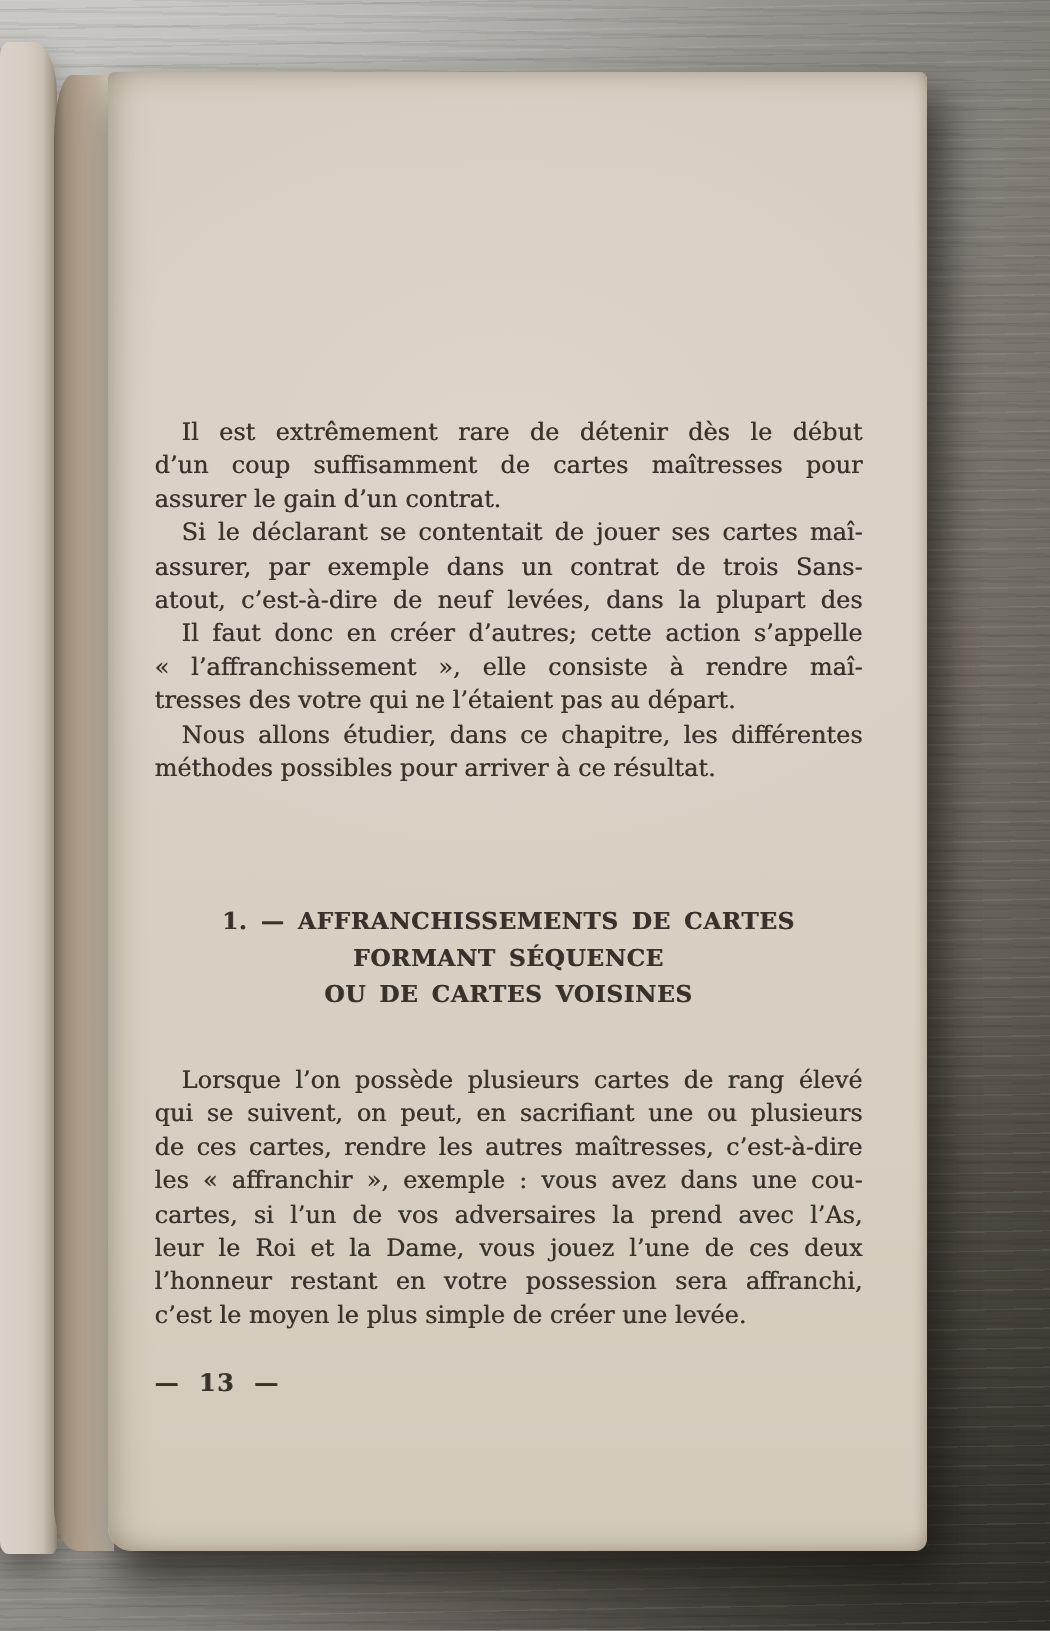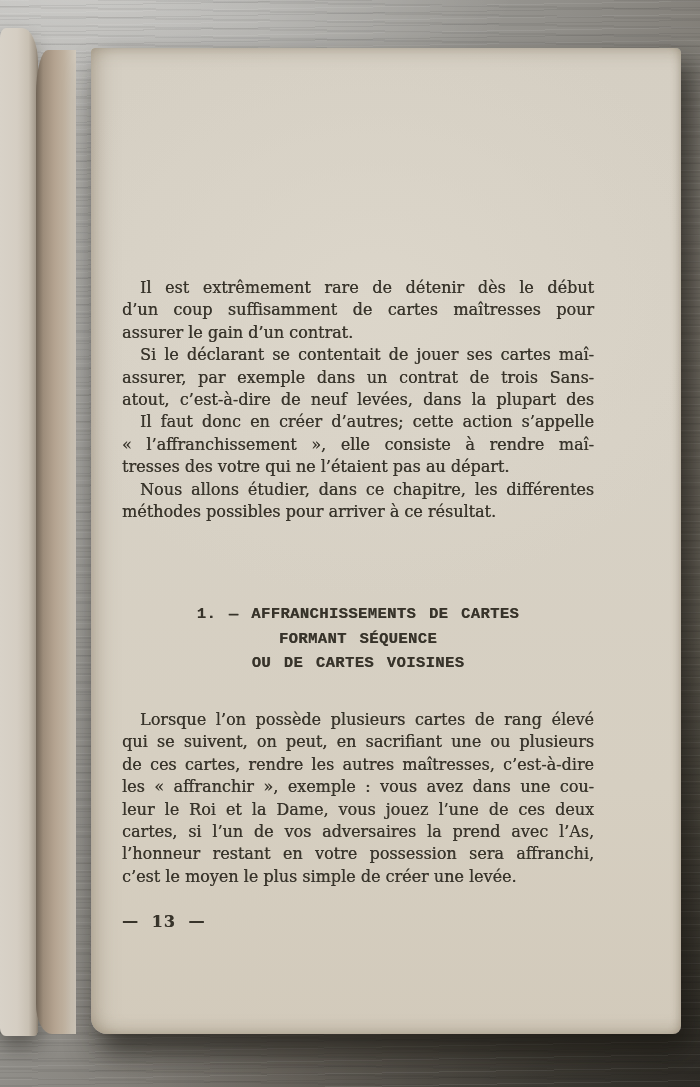--- a/index.html
+++ b/index.html
@@ -33,49 +33,48 @@
     background: linear-gradient(to right, #d8d2c8 0%, #d5cec3 45%, #c8c0b3 75%, #a2988a 94%, #877c6d 100%);
     border-radius: 6px 16px 4px 6px / 10px 34px 6px 8px;
     box-shadow: 0 12px 20px rgba(20,17,12,0.4);
   }
   .gutter {
     position:absolute; left:36px; top:2px; width:40px; height:984px;
     background: linear-gradient(to right, #6f6355 0%, #9c8c7a 18%, #b3a28f 45%, #bfb19f 70%, #cbc2b4 90%, #d2cabd 100%);
     border-radius: 12px 0 0 16px / 44px 0 0 30px;
   }
   .page {
-    position:absolute; left:72px; top:0; width:590px; height:986px;
+    position:absolute; left:72px; top:0; width:546px; height:986px;
     background:
       radial-gradient(ellipse 520px 420px at 48% 26%, #dcd6ca 0%, rgba(220,214,202,0) 70%),
       linear-gradient(to bottom, #d5cfc3 0%, #d7d1c5 40%, #d6cfc1 75%, #d2cabb 100%);
     border-radius: 4px 5px 8px 16px;
     box-shadow:
       12px 14px 26px rgba(22,19,14,0.5),
       3px 22px 30px rgba(22,19,14,0.35),
       inset 16px 0 22px -12px rgba(130,115,95,0.5),
       inset -5px 0 8px -4px rgba(125,112,92,0.45),
       inset 0 14px 18px -12px rgba(150,140,118,0.45),
       inset 0 -12px 16px -10px rgba(135,122,100,0.4);
-    margin-left: 19px;
   }
 
   
   .text-col {
     position:absolute; left:31px; top:0; width:472px; height:100%;
     color:#37332a; font-size:16px;
   }
   .line {
     display:block; line-height:22.4px;
     text-align:justify; text-align-last:justify;
     text-shadow:0.35px 0 0 rgba(55,51,42,0.75);
   }
   .line.first { text-indent:18px; }
   .line.last { text-align-last:left; }
   .centered .line, .centered .line.first, .centered .line.last {
-    text-align:left; text-align-last:center; text-indent:0;font-family:Liberation Mono, monospace;
+    text-align:left; text-align-last:center; text-indent:0;
   }
   .para { margin:0; }
   .body-block-1 { position:absolute; left:0; top:229px; width:100%; }
   .section-heading {
     position:absolute; left:0; top:554px; width:100%;
     font-weight:bold; font-size:15.5px; letter-spacing:0.4px; word-spacing:3px;
   }
   .section-heading .line { line-height:24.5px; }
   .body-block-2 { position:absolute; left:0; top:661px; width:100%; }
   .page-number {
@@ -128,22 +127,22 @@
             <span class="line">FORMANT SÉQUENCE</span>
             <span class="line last">OU DE CARTES VOISINES</span>
           </div>
 
         <div class="body-block-2">
           <p class="para">
               <span class="line first">Lorsque l’on possède plusieurs cartes de rang élevé</span>
               <span class="line">qui se suivent, on peut, en sacrifiant une ou plusieurs</span>
               <span class="line">de ces cartes, rendre les autres maîtresses, c’est-à-dire</span>
               <span class="line">les « affranchir », exemple : vous avez dans une cou-</span>
+              <span class="line">cartes, si l’un de vos adversaires la prend avec l’As,</span>
               <span class="line">leur le Roi et la Dame, vous jouez l’une de ces deux</span>
-              <span class="line">cartes, si l’un de vos adversaires la prend avec l’As,</span>
               <span class="line">l’honneur restant en votre possession sera affranchi,</span>
               <span class="line last">c’est le moyen le plus simple de créer une levée.</span>
             </p>
         </div>
 
         <div class="page-number">— 13 —</div>
 
       </div>
     </div>
 

